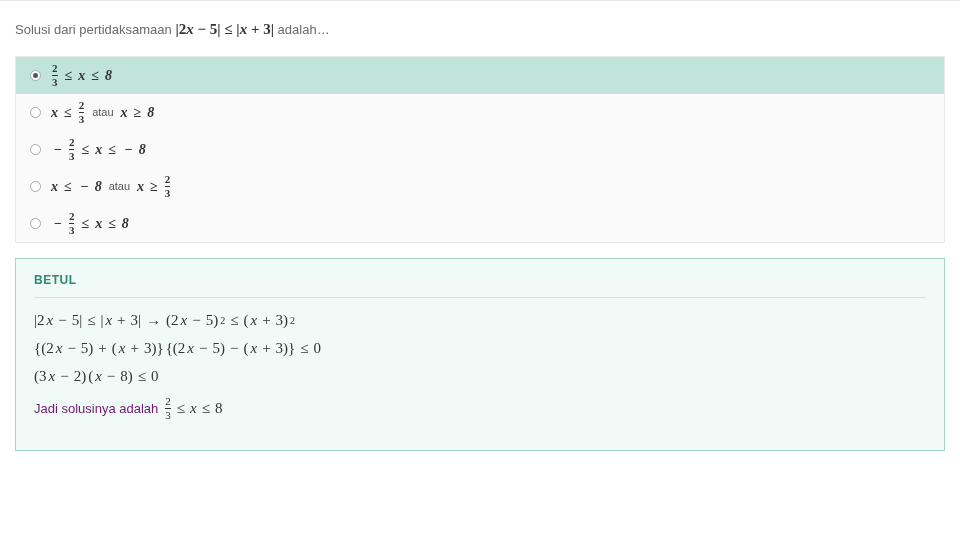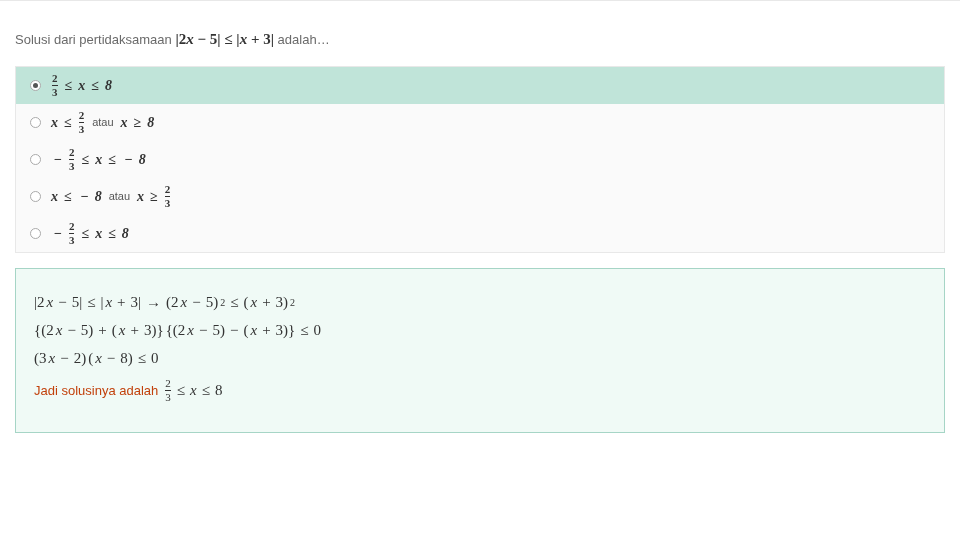--- a/index.html
+++ b/index.html
@@ -8,21 +8,21 @@
     padding: 0;
     font-family: Arial, Helvetica, sans-serif;
     background: #fff;
     width: 960px;
     height: 540px;
     overflow: hidden;
     color: #555;
     font-size: 13px;
   }
   .container {
-    padding: 26px 15px;
+    padding: 16px 15px;
     border-top: 1px solid #e8e8e8;
   }
   .question {
     color: #6a6a6a;
     font-size: 13px;
     margin-bottom: 15px;
     line-height: 1.6;
   }
   .question .math-inline {
     font-family: Georgia, 'Times New Roman', serif;
@@ -118,21 +118,21 @@
     display: flex;
     align-items: center;
     gap: 2px;
   }
   .sol-line .upright { font-style: normal; }
   .sol-line sup { font-size: 10px; font-style: normal; }
   .sol-text {
     font-family: Arial, sans-serif;
     font-size: 13px;
     font-style: normal;
-    color: #c2410c;
+    color: #701a75;
     margin-right: 4px;
   }
   .x { font-style: italic; }
   .op { font-style: normal; margin: 0 3px; }
 </style>
 </head>
 <body>
 
 <div class="container">
 
@@ -218,20 +218,21 @@
         <span class="op">≤</span> 
           <span class="x">x</span> 
           <span class="op">≤</span> 
           <span class="upright">8</span>
       </span>
     </div>
 
   </div>
 
   <div class="answer-box">
+    <div class="betul">BETUL</div>
 
     <div class="sol-line">
       <span class="upright">|2</span>
         <span class="x">x</span>
         <span class="op">−</span>
         <span class="upright">5|</span>
       <span class="op">≤</span>
       <span class="upright">|</span>
         <span class="x">x</span>
         <span class="op">+</span>

